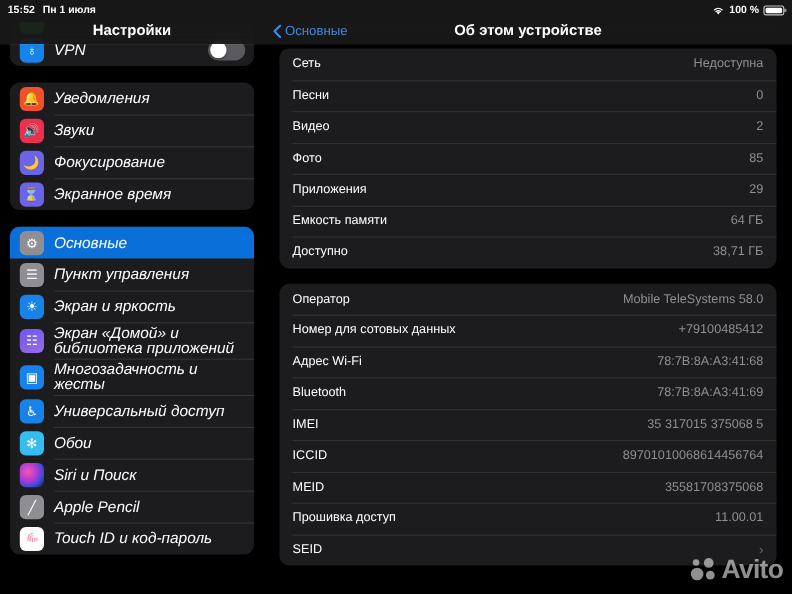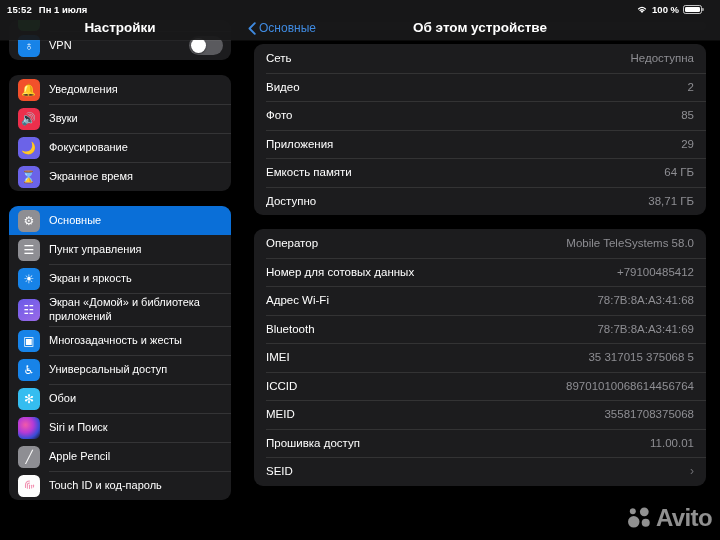--- a/index.html
+++ b/index.html
@@ -12,21 +12,21 @@
   #screen { position:relative; width:720px; height:540px; background:#000; display:flex; }
 
   
   #statusbar {
     position:absolute; top:0; left:0; width:720px; height:18px;
     display:flex; align-items:center; z-index:40;
     color:#fff; font-size:9.5px; font-weight:bold;
     pointer-events:none;
   }
   #sb-left { display:flex; align-items:center; gap:7px; padding-left:7px; }
-  #sb-right { margin-left:auto; display:flex; align-items:center; gap:4px; padding-right:18px; }
+  #sb-right { margin-left:auto; display:flex; align-items:center; gap:4px; padding-right:7px; }
   .sb-time { letter-spacing:.1px; }
   .sb-date { font-weight:bold; }
   .wifi-ico { display:block; }
   .batt {
     width:19px; height:9px; border:1px solid rgba(255,255,255,.75);
     border-radius:2.4px; position:relative; display:inline-block;
   }
   .batt::after {
     content:""; position:absolute; right:-2.6px; top:2.6px;
     width:1.5px; height:3.4px; background:rgba(255,255,255,.55);
@@ -59,21 +59,21 @@
     background:rgba(255,255,255,.11);
   }
   .sb-row.selected { background:#0a6fd8; }
   .sb-row.selected::before { background:transparent; }
   .sb-row.selected + .sb-row::before { background:transparent; }
   .sb-ico {
     width:22px; height:22px; border-radius:5.5px; flex:0 0 22px;
     margin-right:9px; display:flex; align-items:center; justify-content:center;
     font-size:12px; color:#fff; line-height:1; overflow:hidden; position:relative;
   }
-  .sb-label { color:#fff; font-size:11px; line-height:13.5px; }
+  .sb-label { color:#fff; font-size:14px; line-height:13.5px;font-style:italic; }
 
   
   .ic-vpn     { background:#1783e8; }
   .ic-notif   { background:#f2502b; }
   .ic-sound   { background:#ec2f4c; }
   .ic-focus   { background:#6b63e8; }
   .ic-screent { background:#6b63e8; }
   .ic-general { background:#8e8e93; }
   .ic-control { background:#8e8e93; }
   .ic-display { background:#1783e8; }
@@ -228,20 +228,26 @@
   </div>
 
   <div id="detail">
     <div id="detail-scroll">
       <div class="partial-card"></div>
     <div class="card">
           <div class="row">
             <span class="row-label">Сеть</span>
             <span style="display: flex; align-items: center; gap: 6px;">
               <span class="row-value">Недоступна</span>
+            </span>
+          </div>
+          <div class="row">
+            <span class="row-label">Песни</span>
+            <span style="display: flex; align-items: center; gap: 6px;">
+              <span class="row-value">0</span>
             </span>
           </div>
           <div class="row">
             <span class="row-label">Видео</span>
             <span style="display: flex; align-items: center; gap: 6px;">
               <span class="row-value">2</span>
             </span>
           </div>
           <div class="row">
             <span class="row-label">Фото</span>

